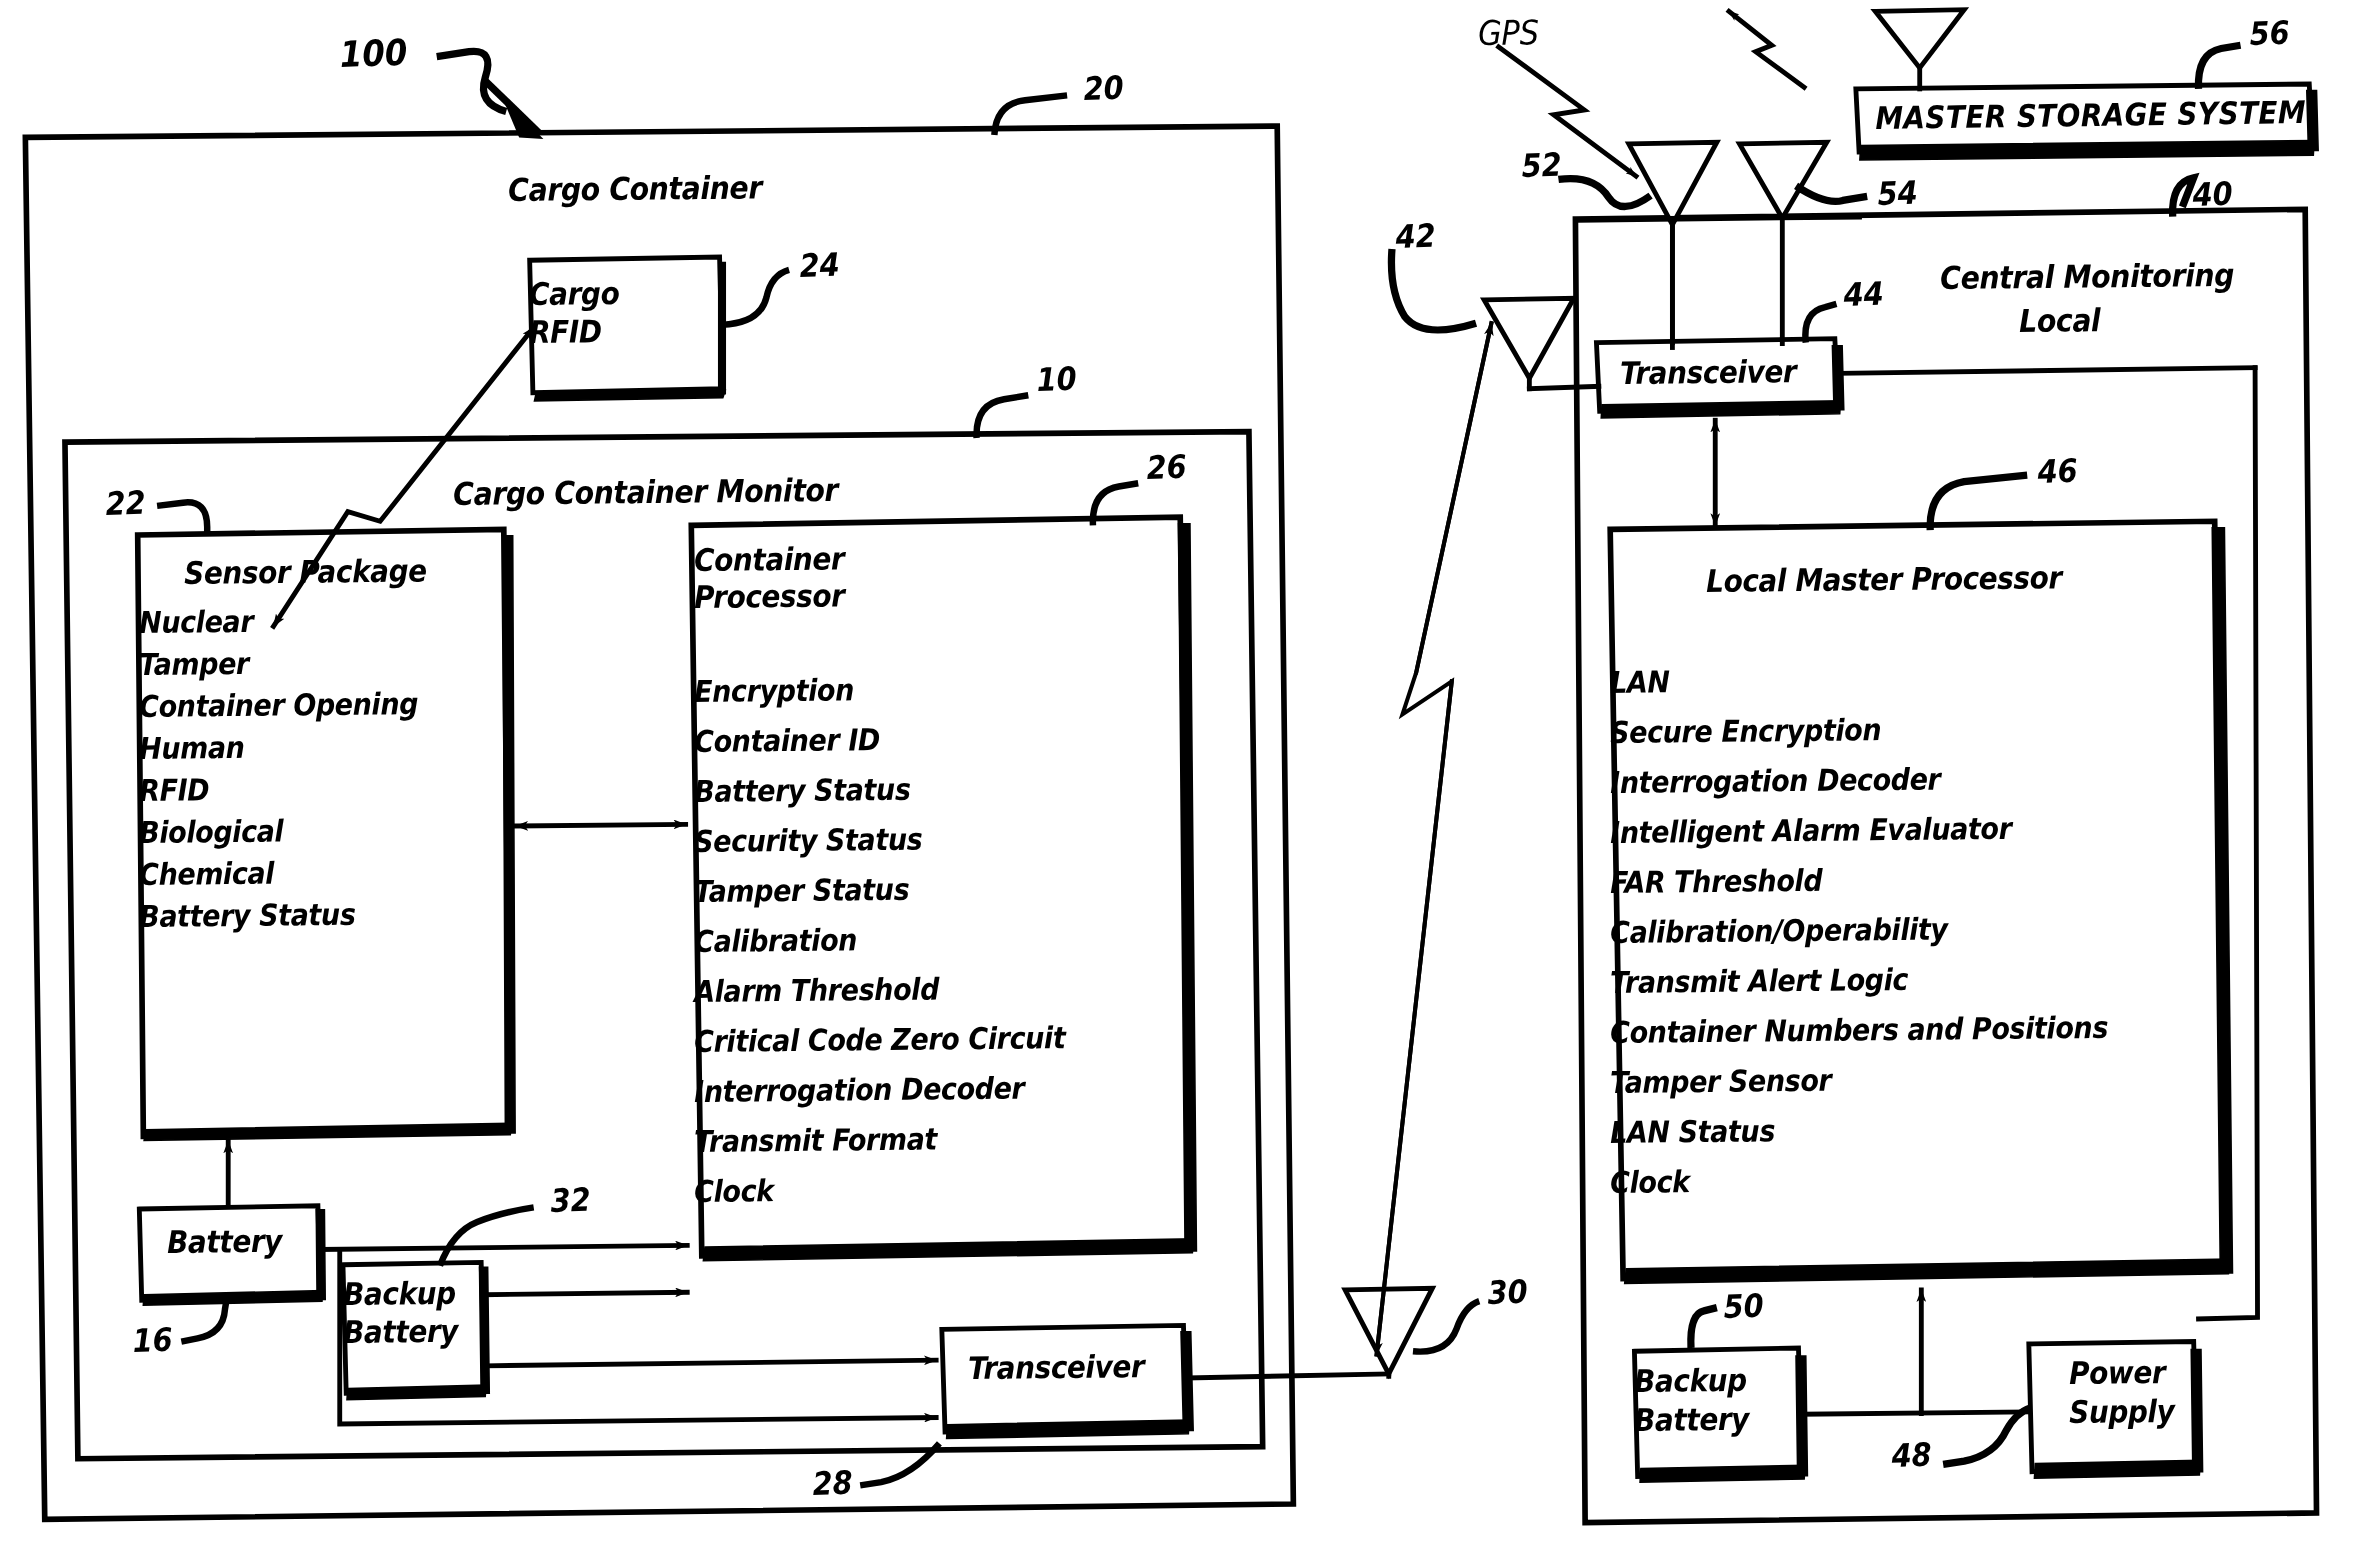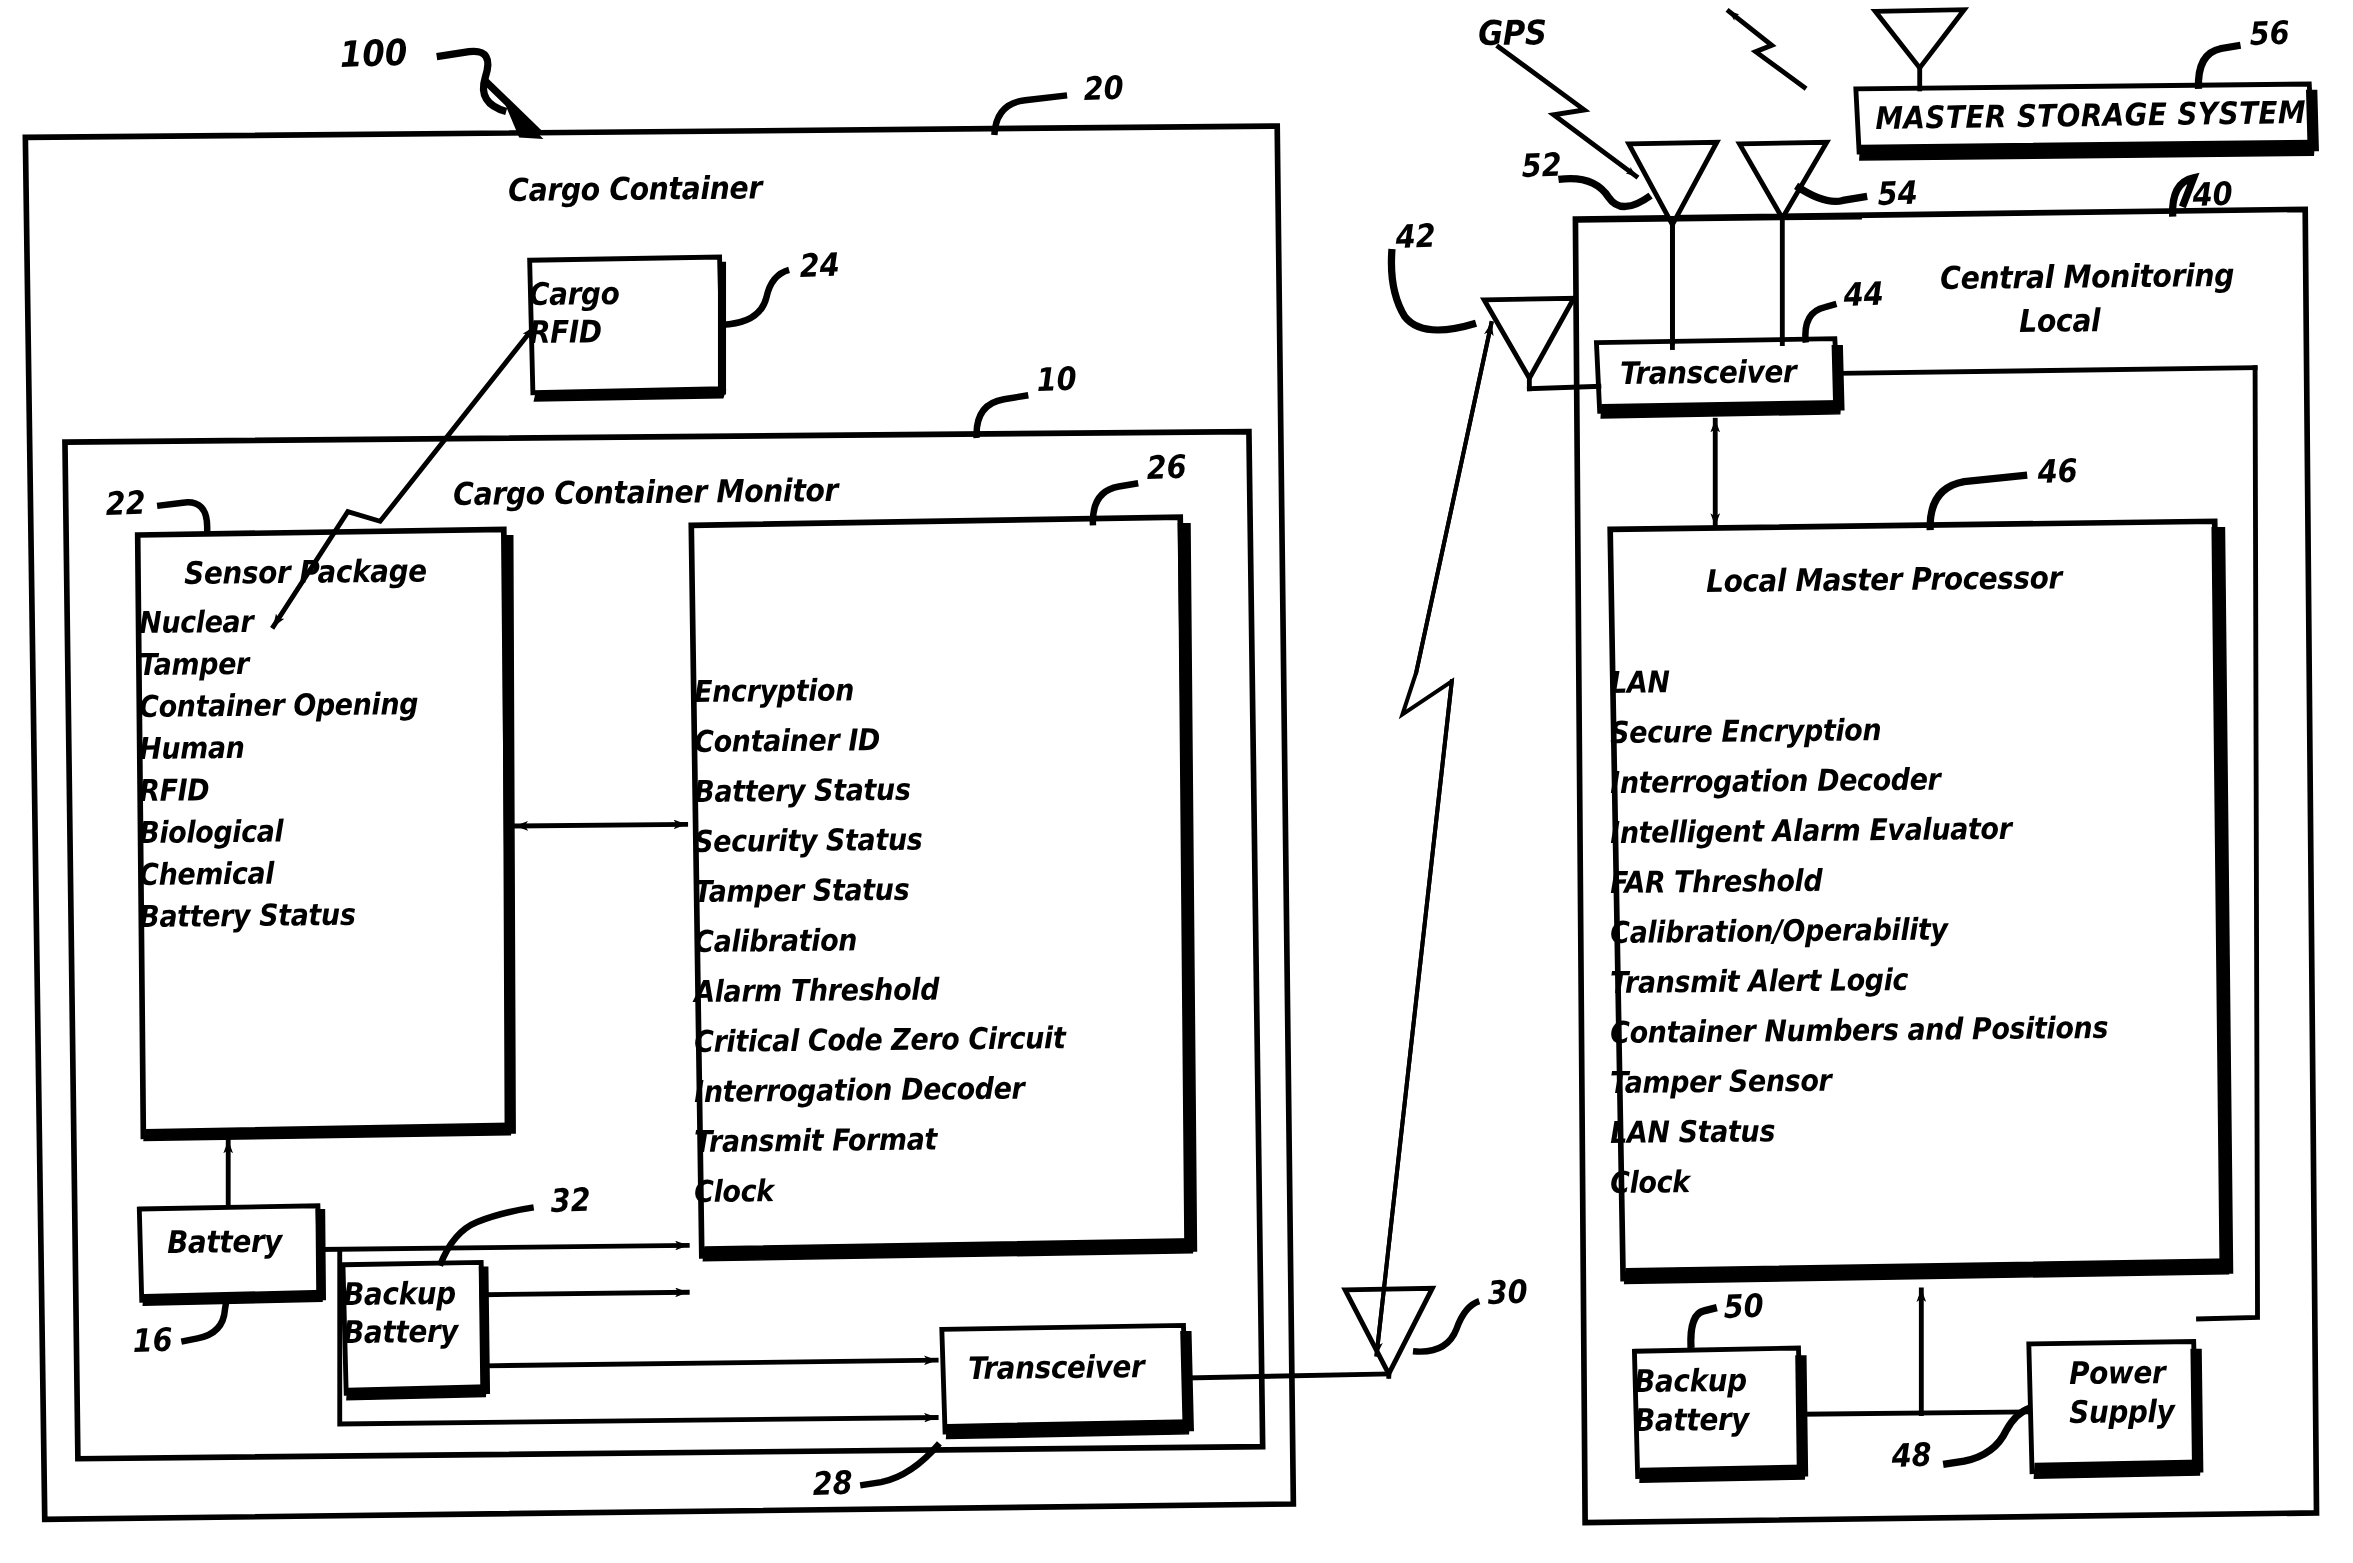--- a/index.html
+++ b/index.html
@@ -211,20 +211,24 @@
       <div class="lbl item" style="position: relative; left: 0px; top: 0px; margin-bottom: 12px;">Nuclear</div>
       <div class="lbl item" style="position: relative; left: 0px; top: 0px; margin-bottom: 12px;">Tamper</div>
       <div class="lbl item" style="position: relative; left: 0px; top: 0px; margin-bottom: 12px;">Container Opening</div>
       <div class="lbl item" style="position: relative; left: 0px; top: 0px; margin-bottom: 12px;">Human</div>
       <div class="lbl item" style="position: relative; left: 0px; top: 0px; margin-bottom: 12px;">RFID</div>
       <div class="lbl item" style="position: relative; left: 0px; top: 0px; margin-bottom: 12px;">Biological</div>
       <div class="lbl item" style="position: relative; left: 0px; top: 0px; margin-bottom: 12px;">Chemical</div>
       <div class="lbl item" style="position: relative; left: 0px; top: 0px; margin-bottom: 12px;">Battery Status</div>
     </div>
 
+<div class="col" style="left:694px;top:545px;width:493px;">
+  <div class="lbl boxttl" style="position:relative;">Container</div>
+  <div class="lbl boxttl" style="position:relative;top:5.7px;">Processor</div>
+</div>
 <div class="ref" style="left:1146px;top:449px;">26</div>
 <svg class="layer" viewBox="0 0 2912 1934" width="2354" height="1563">
   <path d="M 1352,650 Q 1350,608 1384,602 L 1408,598" stroke="#000" stroke-width="8" fill="none"></path>
 </svg>
 <div class="col" id="processor-items" style="left:694px;top:677px;width:493px;">
       <div class="lbl item" style="position: relative; left: 0px; top: 0px; margin-bottom: 20px;">Encryption</div>
       <div class="lbl item" style="position: relative; left: 0px; top: 0px; margin-bottom: 20px;">Container ID</div>
       <div class="lbl item" style="position: relative; left: 0px; top: 0px; margin-bottom: 20px;">Battery Status</div>
       <div class="lbl item" style="position: relative; left: 0px; top: 0px; margin-bottom: 20px;">Security Status</div>
       <div class="lbl item" style="position: relative; left: 0px; top: 0px; margin-bottom: 20px;">Tamper Status</div>
@@ -255,21 +259,21 @@
 <div class="ref" style="left:812px;top:1465px;">28</div>
 <svg class="layer" viewBox="0 0 2912 1934" width="2354" height="1563">
   <path d="M 1064,1838 L 1090,1834 Q 1128,1826 1162,1786" stroke="#000" stroke-width="8" fill="none"></path>
 </svg>
 
 <div class="ref" style="left:1487px;top:1274px;">30</div>
 <svg class="layer" viewBox="0 0 2912 1934" width="2354" height="1563">
   <path d="M 1748,1672 Q 1790,1676 1802,1644 Q 1812,1616 1830,1610" stroke="#000" stroke-width="8" fill="none"></path>
 </svg>
 
-<div class="lbl" style="left:1478px;top:16px;font-size:34px;font-weight:700;">GPS</div>
+<div class="lbl" style="left:1478px;top:16px;font-size:34px;font-weight:400;">GPS</div>
 
 <div class="ref" style="left:1521px;top:147px;">52</div>
 <svg class="layer" viewBox="0 0 2912 1934" width="2354" height="1563">
   <path d="M 1928,222 Q 1972,216 1990,244 Q 2006,268 2042,242" stroke="#000" stroke-width="9" fill="none"></path>
 </svg>
 
 <div class="ref" style="left:1877px;top:175px;">54</div>
 <svg class="layer" viewBox="0 0 2912 1934" width="2354" height="1563">
   <path d="M 2222,230 Q 2258,254 2280,248 L 2310,243" stroke="#000" stroke-width="9" fill="none"></path>
 </svg>

